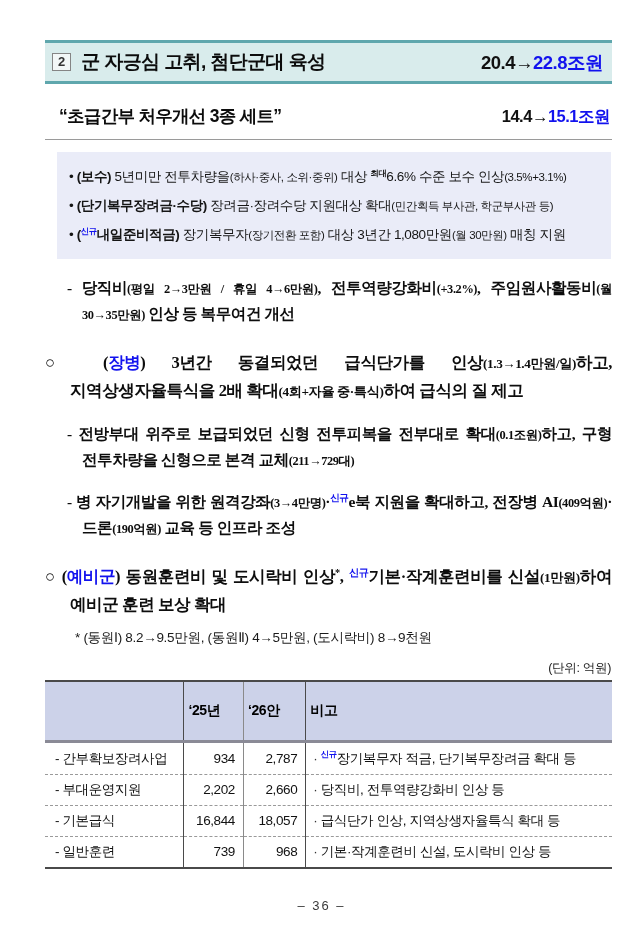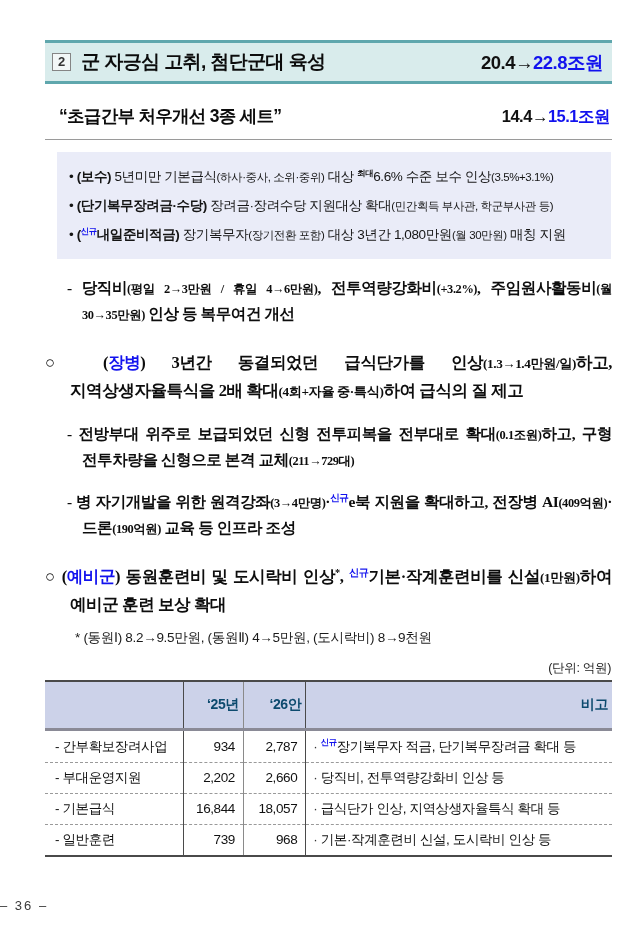--- a/index.html
+++ b/index.html
@@ -89,42 +89,42 @@
   
   .unit-label{
     margin-top:13px;text-align:right;font-size:12.5px;font-weight:500;
     letter-spacing:-0.3px;color:#1a1a1a;padding-right:1px;
   }
   table.budget{
     width:100%;border-collapse:collapse;margin-top:3px;table-layout:fixed;
     font-size:13.5px;letter-spacing:-0.4px;
   }
   table.budget th{
-    background:var(--table-header-bg);font-weight:700;color:#0c4a6e;
-    padding:14px 4px;border-top:2px solid #4a4a4a;border-bottom:3px solid #8a8a96;
-    text-align:right;font-size:14px;
+    background:var(--table-header-bg);font-weight:700;color:#000000;
+    padding:20px 4px;border-top:2px solid #4a4a4a;border-bottom:3px solid #8a8a96;
+    text-align:left;font-size:14px;
   }
   table.budget td{padding:6px 4px;color:#111;font-weight:500;}
   table.budget .col0{width:24.5%;}
   table.budget .col1{width:10.5%;}
   table.budget .col2{width:11%;}
   table.budget .col3{width:54%;}
   table.budget th.col0,table.budget td.col0{border-right:1px solid #4a4a4a;}
   table.budget th.col1,table.budget td.col1{border-right:1px solid #8a8a8a;}
   table.budget th.col2,table.budget td.col2{border-right:1px solid #4a4a4a;}
   table.budget td.name{text-align:left;padding-left:10px;}
   table.budget td.num{text-align:right;padding-right:8px;}
   table.budget td.note{text-align:left;padding-left:7px;white-space:nowrap;overflow:hidden;}
   table.budget tbody tr + tr td{border-top:1px dashed #9a9a9a;}
   table.budget tbody tr:last-child td{border-bottom:2px solid #4a4a4a;}
   .note-bullet{color:#333;}
 
   
   .page-footer{
-    position:absolute;left:0;right:0;bottom:16px;
+    position:absolute;left:0;right:0;bottom:16px;text-align:center;
     font-size:13px;color:#3a3a3a;letter-spacing:2px;
   }
 </style>
 </head>
 <body>
 
 <div class="page">
 
   <div class="header-box">
     <div class="header-left">
@@ -136,21 +136,21 @@
 
   <div class="subheader">
     <div class="subheader-left">
       <span class="sub-title">“초급간부 처우개선 3종 세트”</span>
     </div>
     <div class="amount"><span>14.4</span><span>→</span><span class="blue">15.1조원</span></div>
   </div>
 
   <div id="body-content">
       <div class="info-box">
-        <div class="box-item"><span class="seg-bn">• </span><span class="seg-bb">(보수)</span><span class="seg-bn"> 5년미만 기본급식</span><span class="seg-bp">(하사·중사, 소위·중위)</span><span class="seg-bn"> 대상 </span><span class="seg-sup">최대</span><span class="seg-bn">6.6% 수준 보수 인상</span><span class="seg-bp">(3.5%+3.1%)</span></div>
+        <div class="box-item"><span class="seg-bn">• </span><span class="seg-bb">(보수)</span><span class="seg-bn"> 5년미만 전투차량을</span><span class="seg-bp">(하사·중사, 소위·중위)</span><span class="seg-bn"> 대상 </span><span class="seg-sup">최대</span><span class="seg-bn">6.6% 수준 보수 인상</span><span class="seg-bp">(3.5%+3.1%)</span></div>
         <div class="box-item"><span class="seg-bn">• </span><span class="seg-bb">(단기복무장려금·수당)</span><span class="seg-bn"> 장려금·장려수당 지원대상 확대</span><span class="seg-bp">(민간획득 부사관, 학군부사관 등)</span></div>
         <div class="box-item"><span class="seg-bn">• </span><span class="seg-bb">(</span><span class="seg-supb">신규</span><span class="seg-bb">내일준비적금)</span><span class="seg-bn"> 장기복무자</span><span class="seg-bp">(장기전환 포함)</span><span class="seg-bn"> 대상 3년간 1,080만원</span><span class="seg-bp">(월 30만원)</span><span class="seg-bn"> 매칭 지원</span></div>
       </div>
       <div class="para-dash"><span class="seg-n">- 당직비</span><span class="seg-p">(평일 2→3만원 / 휴일 4→6만원)</span><span class="seg-n">, 전투역량강화비</span><span class="seg-p">(+3.2%)</span><span class="seg-n">, 주임원사활동비</span><span class="seg-p">(월 30→35만원)</span><span class="seg-n"> 인상 등 복무여건 개선</span></div>
       <div class="para-circle"><span class="seg-n">○ (</span><span class="seg-blue">장병</span><span class="seg-n">) 3년간 동결되었던 급식단가를 인상</span><span class="seg-p">(1.3→1.4만원/일)</span><span class="seg-n">하고, 지역상생자율특식을 2배 확대</span><span class="seg-p">(4회+자율 중·특식)</span><span class="seg-n">하여 급식의 질 제고</span></div>
       <div class="para-dash"><span class="seg-n">- 전방부대 위주로 보급되었던 신형 전투피복을 전부대로 확대</span><span class="seg-p">(0.1조원)</span><span class="seg-n">하고, 구형 전투차량을 신형으로 본격 교체</span><span class="seg-p">(211→729대)</span></div>
       <div class="para-dash"><span class="seg-n">- 병 자기개발을 위한 원격강좌</span><span class="seg-p">(3→4만명)</span><span class="seg-n">·</span><span class="seg-supb">신규</span><span class="seg-n">e북 지원을 확대하고, 전장병 AI</span><span class="seg-p">(409억원)</span><span class="seg-n">·드론</span><span class="seg-p">(190억원)</span><span class="seg-n"> 교육 등 인프라 조성</span></div>
       <div class="para-circle"><span class="seg-n">○ (</span><span class="seg-blue">예비군</span><span class="seg-n">) 동원훈련비 및 도시락비 인상</span><span class="seg-sup">*</span><span class="seg-n">, </span><span class="seg-supb">신규</span><span class="seg-n">기본·작계훈련비를 신설</span><span class="seg-p">(1만원)</span><span class="seg-n">하여 예비군 훈련 보상 확대</span></div>
       <div class="para-footnote"><span class="seg-fn">* (동원Ⅰ) 8.2→9.5만원, (동원Ⅱ) 4→5만원, (도시락비) 8→9천원</span></div>
     </div>

